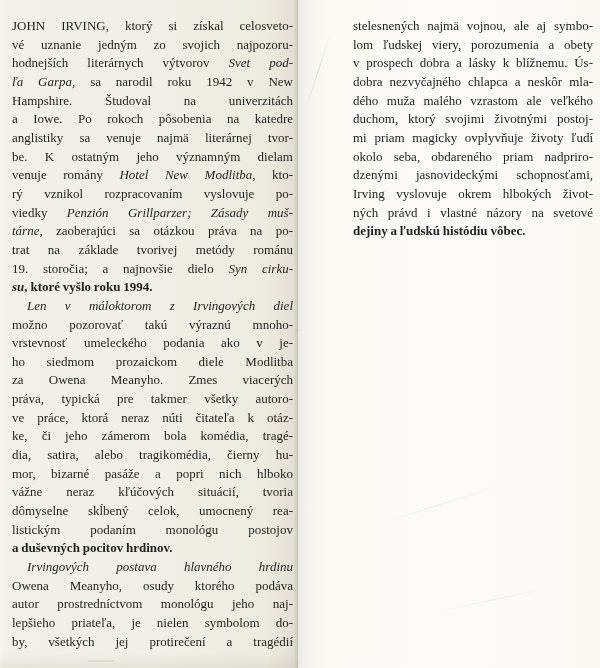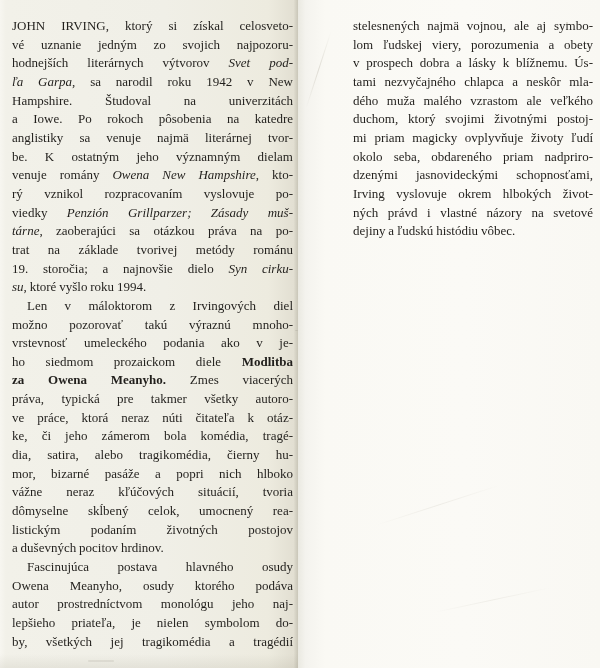--- a/index.html
+++ b/index.html
@@ -23,24 +23,24 @@
   .column { position:absolute; top:17px; }
   #col-left  { left:12px;  width:281px; }
   #col-right { left:353px; width:240px; }
   .line {
     height:18.66px; overflow:hidden;
     font-size:13px; line-height:18.66px;
     text-align:justify; text-align-last:justify;
     word-spacing:-0.4px;
     white-space:normal;
   }
-  .line.last  { text-align-last:left; }
-  .line.indent{ text-indent:15px; }
+  .line.last  { text-align-last:left;font-weight:bold; }
+  .line.indent{ text-indent:15px;font-style:italic; }
   .it { font-style:italic; }
-  .bd { font-weight:bold; }
+  .bd { font-weight:normal; }
   .crease {
     position:absolute; background:linear-gradient(180deg, rgba(176,171,156,0) 0%, rgba(176,171,156,0.35) 50%, rgba(176,171,156,0) 100%);
     width:1px;
   }
   .crease.c1 { left:318px; top:30px;  height:80px;  transform:rotate(18deg); }
   .crease.c2 { left:438px; top:440px; height:130px; transform:rotate(72deg); opacity:.5; }
   .crease.c3 { left:492px; top:540px; height:120px; transform:rotate(78deg); opacity:.45; }
   .speck { position:absolute; background:#b4b0a3; border-radius:50%; }
   .s1 { left:566px; top:22px;  width:2px; height:2px; opacity:.55; }
   .s2 { left:295px; top:330px; width:3px; height:1px; opacity:.5; }
@@ -56,53 +56,53 @@
 
   <div class="column" id="col-left">
       <div class="line"><span class="">JOHN IRVING, ktorý si získal celosveto-</span></div>
       <div class="line"><span class="">vé uznanie jedným zo svojich najpozoru-</span></div>
       <div class="line"><span class="">hodnejších literárnych výtvorov </span><span class="it">Svet pod-</span></div>
       <div class="line"><span class="it">ľa Garpa</span><span class="">, sa narodil roku 1942 v New</span></div>
       <div class="line"><span class="">Hampshire. Študoval na univerzitách</span></div>
       <div class="line"><span class="">a Iowe. Po rokoch pôsobenia na katedre</span></div>
       <div class="line"><span class="">anglistiky sa venuje najmä literárnej tvor-</span></div>
       <div class="line"><span class="">be. K ostatným jeho významným dielam</span></div>
-      <div class="line"><span class="">venuje romány </span><span class="it">Owena New Hampshire</span><span class="">, kto-</span></div>
+      <div class="line"><span class="">venuje romány </span><span class="it">Hotel New Modlitba</span><span class="">, kto-</span></div>
       <div class="line"><span class="">rý vznikol rozpracovaním vyslovuje po-</span></div>
       <div class="line"><span class="">viedky </span><span class="it">Penzión Grillparzer; Zásady muš-</span></div>
       <div class="line"><span class="it">tárne</span><span class="">, zaoberajúci sa otázkou práva na po-</span></div>
       <div class="line"><span class="">trat na základe tvorivej metódy románu</span></div>
       <div class="line"><span class="">19. storočia; a najnovšie dielo </span><span class="it">Syn cirku-</span></div>
       <div class="line last"><span class="it">su</span><span class="">, ktoré vyšlo roku 1994.</span></div>
       <div class="line indent"><span class="">Len v máloktorom z Irvingových diel</span></div>
       <div class="line"><span class="">možno pozorovať takú výraznú mnoho-</span></div>
       <div class="line"><span class="">vrstevnosť umeleckého podania ako v je-</span></div>
       <div class="line"><span class="">ho siedmom prozaickom diele </span><span class="bd">Modlitba</span></div>
       <div class="line"><span class="bd">za Owena Meanyho.</span><span class=""> Zmes viacerých</span></div>
       <div class="line"><span class="">práva, typická pre takmer všetky autoro-</span></div>
       <div class="line"><span class="">ve práce, ktorá neraz núti čitateľa k otáz-</span></div>
       <div class="line"><span class="">ke, či jeho zámerom bola komédia, tragé-</span></div>
       <div class="line"><span class="">dia, satira, alebo tragikomédia, čierny hu-</span></div>
       <div class="line"><span class="">mor, bizarné pasáže a popri nich hlboko</span></div>
       <div class="line"><span class="">vážne neraz kľúčových situácií, tvoria</span></div>
       <div class="line"><span class="">dômyselne skĺbený celok, umocnený rea-</span></div>
-      <div class="line"><span class="">listickým podaním životných postojov</span></div>
+      <div class="line"><span class="">listickým podaním monológu postojov</span></div>
       <div class="line last"><span class="">a duševných pocitov hrdinov.</span></div>
-      <div class="line indent"><span class="">Fascinujúca postava hlavného osudy</span></div>
+      <div class="line indent"><span class="">Irvingových postava hlavného hrdinu</span></div>
       <div class="line"><span class="">Owena Meanyho, osudy ktorého podáva</span></div>
       <div class="line"><span class="">autor prostredníctvom monológu jeho naj-</span></div>
       <div class="line"><span class="">lepšieho priateľa, je nielen symbolom do-</span></div>
-      <div class="line"><span class="">by, všetkých jej tragikomédia a tragédií</span></div>
+      <div class="line"><span class="">by, všetkých jej protirečení a tragédií</span></div>
     </div>
 
   <div class="column" id="col-right">
       <div class="line"><span class="">stelesnených najmä vojnou, ale aj symbo-</span></div>
       <div class="line"><span class="">lom ľudskej viery, porozumenia a obety</span></div>
       <div class="line"><span class="">v prospech dobra a lásky k blížnemu. Ús-</span></div>
-      <div class="line"><span class="">tami nezvyčajného chlapca a neskôr mla-</span></div>
+      <div class="line"><span class="">dobra nezvyčajného chlapca a neskôr mla-</span></div>
       <div class="line"><span class="">dého muža malého vzrastom ale veľkého</span></div>
       <div class="line"><span class="">duchom, ktorý svojimi životnými postoj-</span></div>
       <div class="line"><span class="">mi priam magicky ovplyvňuje životy ľudí</span></div>
       <div class="line"><span class="">okolo seba, obdareného priam nadpriro-</span></div>
       <div class="line"><span class="">dzenými jasnovideckými schopnosťami,</span></div>
       <div class="line"><span class="">Irving vyslovuje okrem hlbokých život-</span></div>
       <div class="line"><span class="">ných právd i vlastné názory na svetové</span></div>
       <div class="line last"><span class="">dejiny a ľudskú histódiu vôbec.</span></div>
     </div>
 

